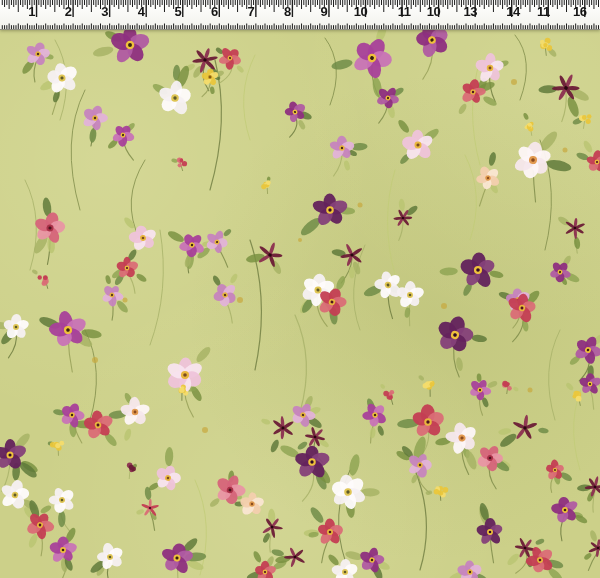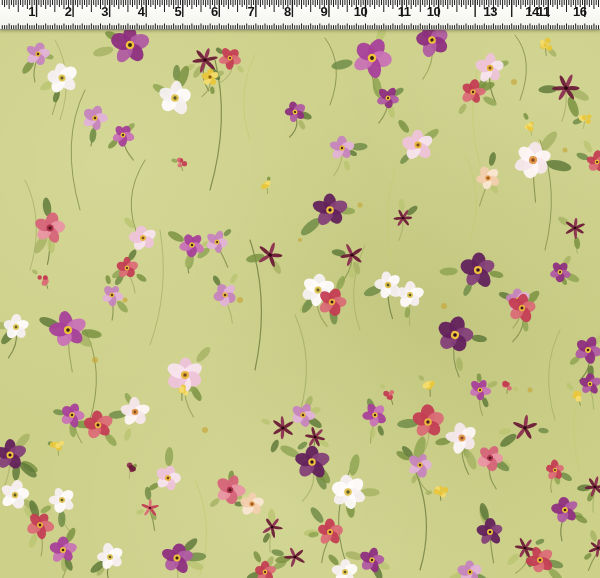--- a/index.html
+++ b/index.html
@@ -1806,19 +1806,19 @@
         <span class="ruler-number" style="left: 104.65px; color: rgb(21, 21, 21);">3</span>
         <span class="ruler-number" style="left: 141.2px; color: rgb(21, 21, 21);">4</span>
         <span class="ruler-number" style="left: 177.75px; color: rgb(21, 21, 21);">5</span>
         <span class="ruler-number" style="left: 214.3px; color: rgb(21, 21, 21);">6</span>
         <span class="ruler-number" style="left: 250.85px; color: rgb(21, 21, 21);">7</span>
         <span class="ruler-number" style="left: 287.4px; color: rgb(21, 21, 21);">8</span>
         <span class="ruler-number" style="left: 323.95px; color: rgb(21, 21, 21);">9</span>
         <span class="ruler-number" style="left: 360.5px; color: rgb(21, 21, 21);">10</span>
         <span class="ruler-number" style="left: 404px; color: rgb(21, 21, 21);">11</span>
         <span class="ruler-number" style="left: 433.6px; color: rgb(21, 21, 21);">10</span>
-        <span class="ruler-number" style="left: 470.15px; color: rgb(21, 21, 21); margin-left: 20px;">13</span>
-        <span class="ruler-number" style="left: 532px; color: rgb(21, 21, 21);">14</span>
+        <span class="ruler-number" style="left: 470.15px; color: rgb(21, 21, 21);">13</span>
+        <span class="ruler-number" style="left: 513px; color: rgb(21, 21, 21);">14</span>
         <span class="ruler-number" style="left: 543.25px; color: rgb(21, 21, 21);">11</span>
         <span class="ruler-number" style="left: 579.8px; color: rgb(21, 21, 21); text-align: center;">16</span>
       </div>
   </div>
 </div>
 
 </body></html>

